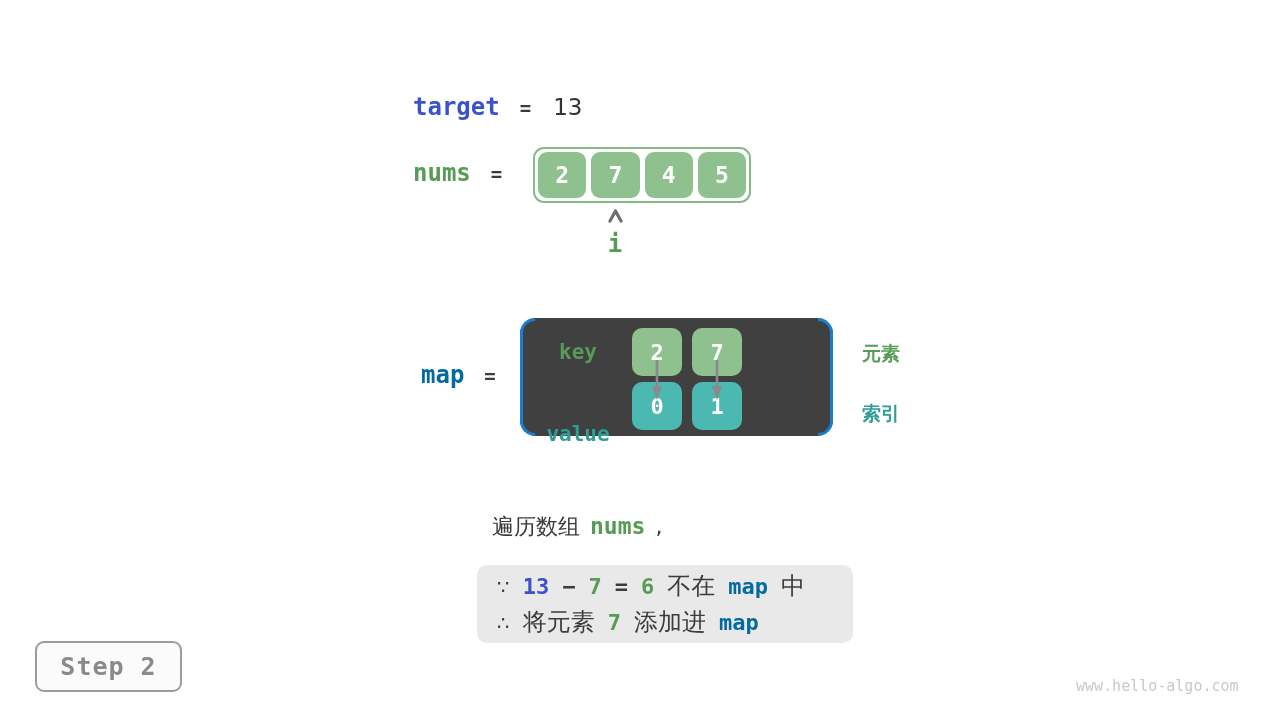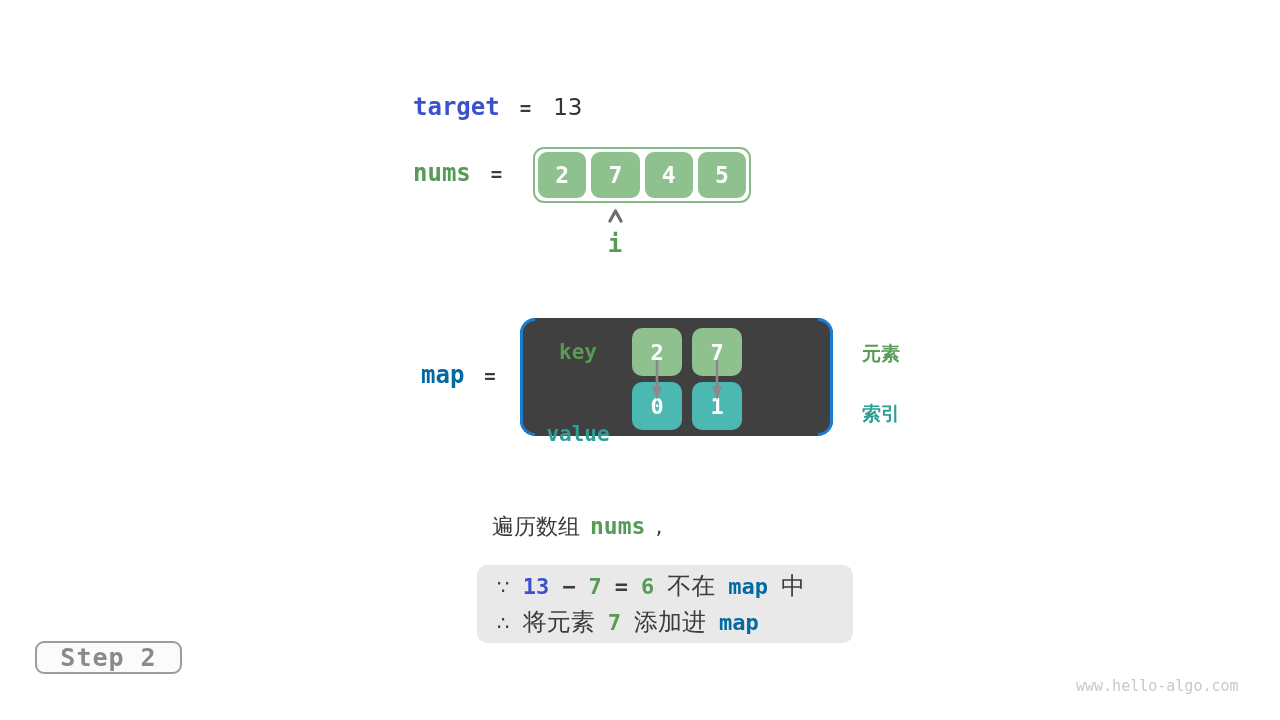--- a/index.html
+++ b/index.html
@@ -66,21 +66,21 @@
 
   
   .reason-box { position:absolute; left:477px; top:565px; width:376px; height:78px;
                 background:#E9E9E9; border-radius:10px; padding:5px 0 0 20px; }
   .reason-line { display:flex; align-items:baseline; gap:13px; height:36px; }
   .tk-cjk  { font-size:24px; }
   .tk-mono { font-family:"DejaVu Sans Mono","Liberation Mono",monospace; font-weight:bold; font-size:22px; }
   .tk-sym  { font-size:20px; }
 
   
-  .step-badge { position:absolute; left:35px; top:641px; width:147px; height:33px;
+  .step-badge { position:absolute; left:35px; top:641px; width:147px; height:51px;
                 background:#FBFBFB; border:2.5px solid #9C9C9C; border-radius:9px;
                 display:flex; align-items:center; justify-content:center;
                 font-family:"DejaVu Sans Mono","Liberation Mono",monospace; font-weight:bold; font-size:25px; color:#8A8A8A;
                 letter-spacing:1px; }
 
   
   .watermark { position:absolute; left:1076px; top:677px;
                font-family:"DejaVu Sans Mono","Liberation Mono",monospace; font-size:15px; color:#C9C9C9; }
 </style>
 </head>

